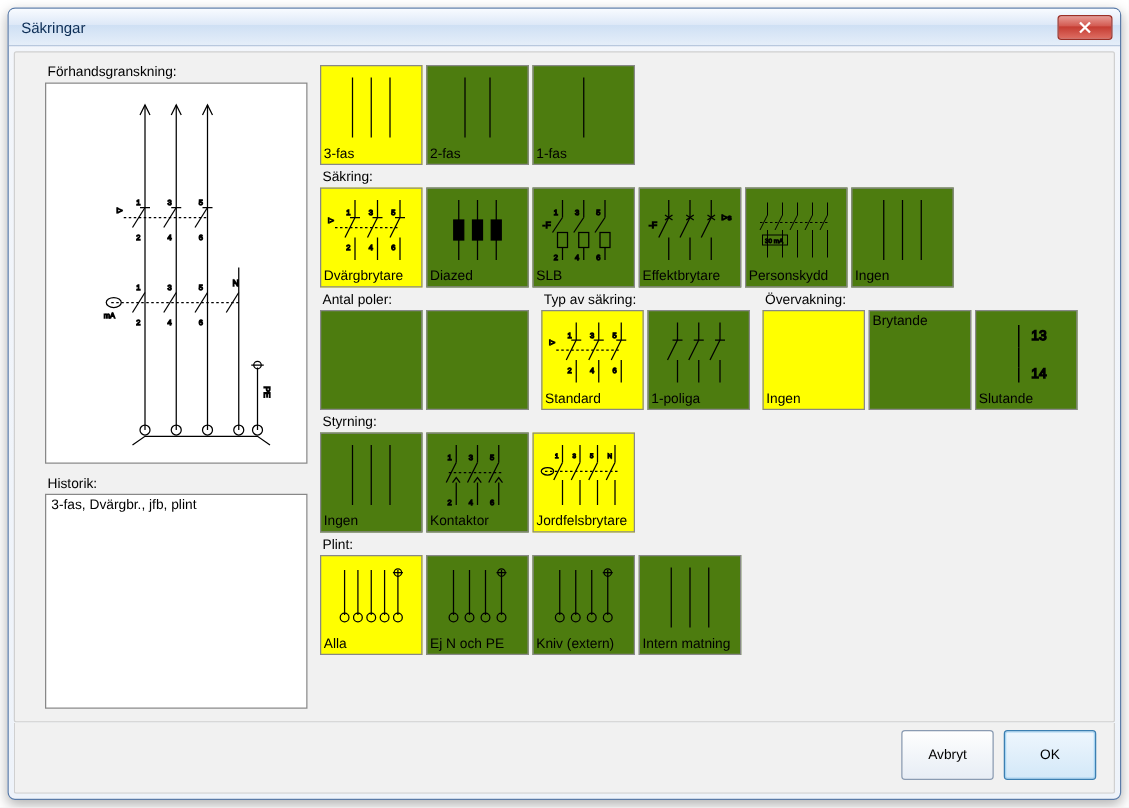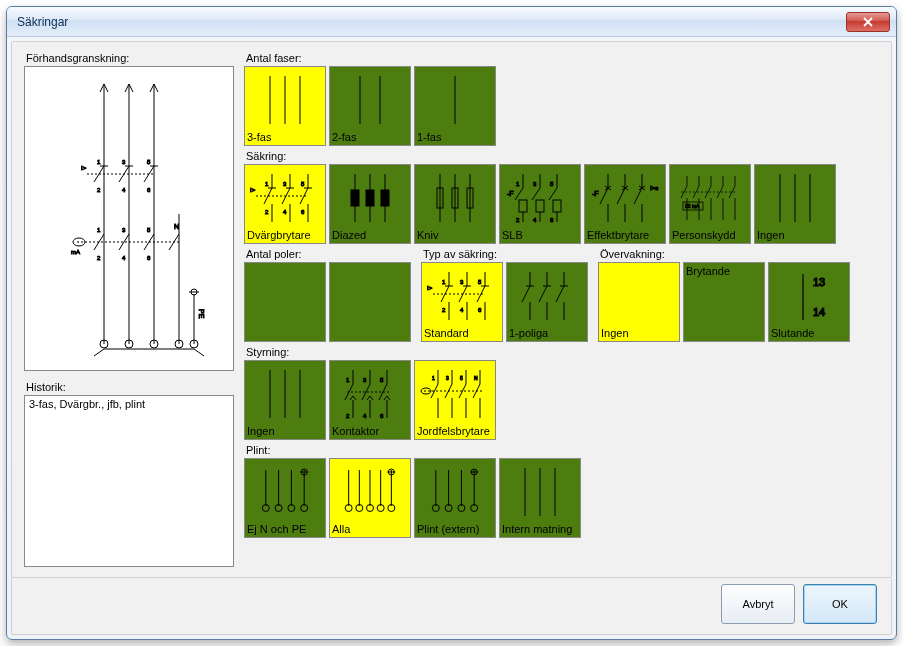--- a/index.html
+++ b/index.html
@@ -38,21 +38,21 @@
     border: 1px solid #9b2e25;
     display:flex;align-items:center;justify-content:center;
   }
   .close-btn svg { width:10px;height:10px; }
   .content {
     flex:1;
     background:#f1f1f1;
     border:1px solid #d0d0d0;
     margin:4px;
     border-radius:2px;
-    padding:10px 12px;
+    padding:10px 24px;
     display:flex;
     gap:10px;
     overflow:hidden;
   }
   .left-col { width:210px; display:flex;flex-direction:column; }
   .right-col { flex:1; display:flex;flex-direction:column; }
   .group-label { color:#000; margin:0 0 2px 2px; }
   .preview-box {
     border:1px solid #888;
     background:#fff;
@@ -195,21 +195,20 @@
       </div>
       <div class="group-label">Historik:</div>
       <div class="history-box">
         <div>3-fas, Dvärgbr., jfb, plint</div>
       </div>
     </div>
 
     <div class="right-col">
 
       <div class="section">
-        <div class="group-label">Antal faser:</div>
         <div class="row" id="row-phases">
             <div class="tile sel">
               <div class="glyph">
                 <svg width="60" height="56" viewBox="0 0 60 56">
                   <g stroke="#000" stroke-width="1">
                     <line x1="15" y1="4" x2="15" y2="52"></line>
                     <line x1="30" y1="4" x2="30" y2="52"></line>
                     <line x1="45" y1="4" x2="45" y2="52"></line>
                   </g>
                 </svg>
@@ -279,35 +278,20 @@
                     <line x1="15" y1="4" x2="15" y2="52"></line>
                     <rect x="11" y="20" width="8" height="16" fill="#000"></rect>
                     <line x1="30" y1="4" x2="30" y2="52"></line>
                     <rect x="26" y="20" width="8" height="16" fill="#000"></rect>
                     <line x1="45" y1="4" x2="45" y2="52"></line>
                     <rect x="41" y="20" width="8" height="16" fill="#000"></rect>
                   </g>
                 </svg>
               </div>
               <div class="cap">Diazed</div>
-            </div>
-            <div class="tile">
-              <div class="glyph">
-                <svg width="60" height="56" viewBox="0 0 60 56">
-                  <g stroke="#000" stroke-width="1" fill="none">
-                    <line x1="15" y1="4" x2="15" y2="52"></line>
-                    <rect x="12" y="18" width="6" height="20"></rect>
-                    <line x1="30" y1="4" x2="30" y2="52"></line>
-                    <rect x="27" y="18" width="6" height="20"></rect>
-                    <line x1="45" y1="4" x2="45" y2="52"></line>
-                    <rect x="42" y="18" width="6" height="20"></rect>
-                  </g>
-                </svg>
-              </div>
-              <div class="cap">Kniv</div>
             </div>
             <div class="tile">
               <div class="glyph">
                 <svg width="70" height="56" viewBox="0 0 70 56">
                   <g stroke="#000" stroke-width="1" fill="none">
                     <line x1="18" y1="4" x2="18" y2="18"></line>
                     <line x1="18" y1="18" x2="10" y2="30"></line>
                     <rect x="14" y="30" width="8" height="12"></rect>
                     <line x1="18" y1="42" x2="18" y2="52"></line>
                     <text x="11" y="16" font-size="6" fill="#000">1</text>
@@ -570,39 +554,20 @@
                 </svg>
               </div>
               <div class="cap">Jordfelsbrytare</div>
             </div>
           </div>
       </div>
 
       <div class="section">
         <div class="group-label">Plint:</div>
         <div class="row" id="row-terminal">
-            <div class="tile">
-              <div class="glyph">
-                <svg width="70" height="56" viewBox="0 0 70 56">
-                  <g stroke="#000" stroke-width="1" fill="none">
-                    <line x1="15.8" y1="6" x2="15.8" y2="42"></line>
-                    <circle cx="15.8" cy="44" r="3.5"></circle>
-                    <line x1="28.6" y1="6" x2="28.6" y2="42"></line>
-                    <circle cx="28.6" cy="44" r="3.5"></circle>
-                    <line x1="41.400000000000006" y1="6" x2="41.400000000000006" y2="42"></line>
-                    <circle cx="41.400000000000006" cy="44" r="3.5"></circle>
-                    <line x1="54.2" y1="6" x2="54.2" y2="42"></line>
-                    <circle cx="54.2" cy="44" r="3.5"></circle>
-                    <circle cx="54.2" cy="8" r="3"></circle>
-                    <line x1="50.2" y1="8" x2="58.2" y2="8"></line>
-                  </g>
-                </svg>
-              </div>
-              <div class="cap">Ej N och PE</div>
-            </div>
             <div class="tile sel">
               <div class="glyph">
                 <svg width="70" height="56" viewBox="0 0 70 56">
                   <g stroke="#000" stroke-width="1" fill="none">
                     <line x1="13.666666666666666" y1="6" x2="13.666666666666666" y2="42"></line>
                     <circle cx="13.666666666666666" cy="44" r="3.5"></circle>
                     <line x1="24.333333333333332" y1="6" x2="24.333333333333332" y2="42"></line>
                     <circle cx="24.333333333333332" cy="44" r="3.5"></circle>
                     <line x1="35" y1="6" x2="35" y2="42"></line>
                     <circle cx="35" cy="44" r="3.5"></circle>
@@ -627,21 +592,40 @@
                     <circle cx="28.6" cy="44" r="3.5"></circle>
                     <line x1="41.400000000000006" y1="6" x2="41.400000000000006" y2="42"></line>
                     <circle cx="41.400000000000006" cy="44" r="3.5"></circle>
                     <line x1="54.2" y1="6" x2="54.2" y2="42"></line>
                     <circle cx="54.2" cy="44" r="3.5"></circle>
                     <circle cx="54.2" cy="8" r="3"></circle>
                     <line x1="50.2" y1="8" x2="58.2" y2="8"></line>
                   </g>
                 </svg>
               </div>
-              <div class="cap">Plint (extern)</div>
+              <div class="cap">Ej N och PE</div>
+            </div>
+            <div class="tile">
+              <div class="glyph">
+                <svg width="70" height="56" viewBox="0 0 70 56">
+                  <g stroke="#000" stroke-width="1" fill="none">
+                    <line x1="15.8" y1="6" x2="15.8" y2="42"></line>
+                    <circle cx="15.8" cy="44" r="3.5"></circle>
+                    <line x1="28.6" y1="6" x2="28.6" y2="42"></line>
+                    <circle cx="28.6" cy="44" r="3.5"></circle>
+                    <line x1="41.400000000000006" y1="6" x2="41.400000000000006" y2="42"></line>
+                    <circle cx="41.400000000000006" cy="44" r="3.5"></circle>
+                    <line x1="54.2" y1="6" x2="54.2" y2="42"></line>
+                    <circle cx="54.2" cy="44" r="3.5"></circle>
+                    <circle cx="54.2" cy="8" r="3"></circle>
+                    <line x1="50.2" y1="8" x2="58.2" y2="8"></line>
+                  </g>
+                </svg>
+              </div>
+              <div class="cap">Kniv (extern)</div>
             </div>
             <div class="tile">
               <div class="glyph">
                 <svg width="60" height="56" viewBox="0 0 60 56">
                   <g stroke="#000" stroke-width="1">
                     <line x1="15" y1="4" x2="15" y2="52"></line>
                     <line x1="30" y1="4" x2="30" y2="52"></line>
                     <line x1="45" y1="4" x2="45" y2="52"></line>
                   </g>
                 </svg>

